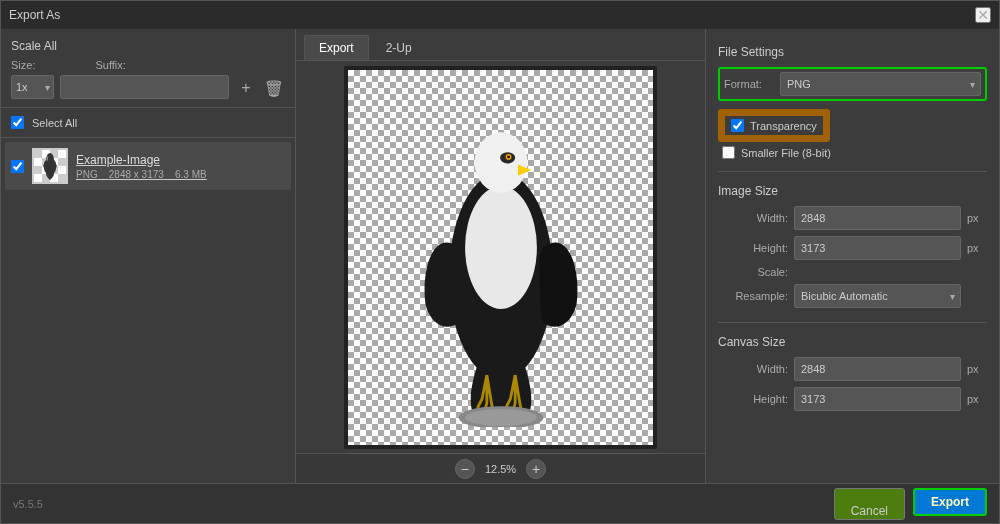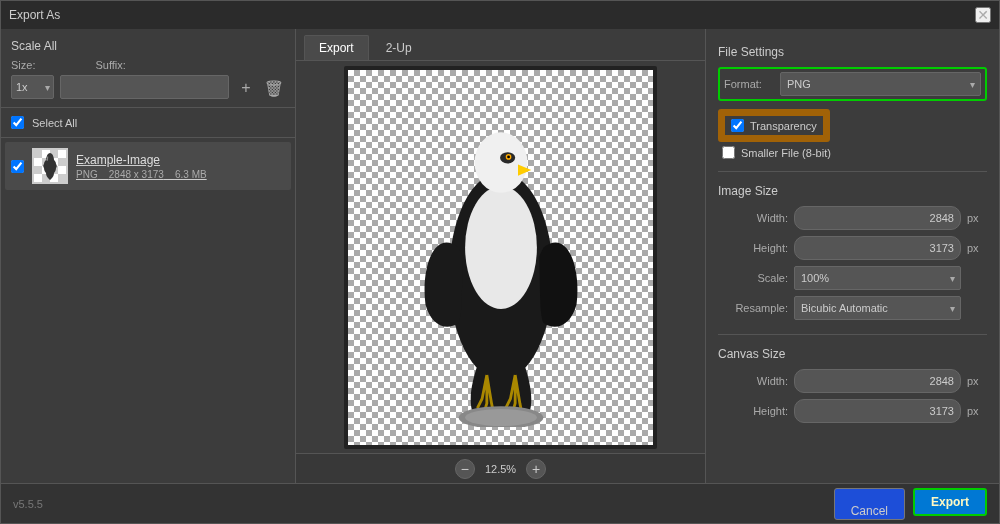--- a/index.html
+++ b/index.html
@@ -303,23 +303,22 @@
       text-align: right;
       flex-shrink: 0;
     }
     .field-input {
       background: #555;
       border: 1px solid #666;
       color: #ccc;
       font-size: 11px;
       padding: 3px 6px;
       height: 24px;
-      border-radius: 10px;
-      flex: 1;
-      text-align: right;
+      border-radius: 2px;
+      flex: 1;
     }
     .field-unit {
       font-size: 11px;
       color: #aaa;
       width: 20px;
     }
     .field-select-wrapper {
       flex: 1;
       position: relative;
     }
@@ -429,21 +428,21 @@
     }
     .bottom-version {
       font-size: 11px;
       color: #777;
     }
     .bottom-buttons {
       display: flex;
       gap: 8px;
     }
     .btn-cancel {
-      background: #1d4ed8;
+      background: #4d7c0f;
       border: 1px solid #777;
       color: #ccc;
       padding: 15px 16px;
       font-size: 12px;
       border-radius: 3px;
       cursor: pointer;
       height: 28px;
     }
     .btn-export {
       background: #0078d4;
@@ -617,28 +616,20 @@
       </div>
 
       <div class="field-row">
         <span class="field-label">Height:</span>
         <input type="text" class="field-input" value="3173" style="">
         <span class="field-unit">px</span>
       </div>
 
       <div class="field-row">
         <span class="field-label">Scale:</span>
-        <div class="field-select-wrapper">
-          <select class="field-select">
-            <option>100%</option>
-            <option>50%</option>
-            <option>200%</option>
-            <option>25%</option>
-          </select>
-        </div>
         <span class="field-unit"></span>
       </div>
 
       <div class="field-row">
         <span class="field-label">Resample:</span>
         <div class="field-select-wrapper">
           <select class="field-select">
             <option>Bicubic Automatic</option>
             <option>Bicubic</option>
             <option>Bilinear</option>

